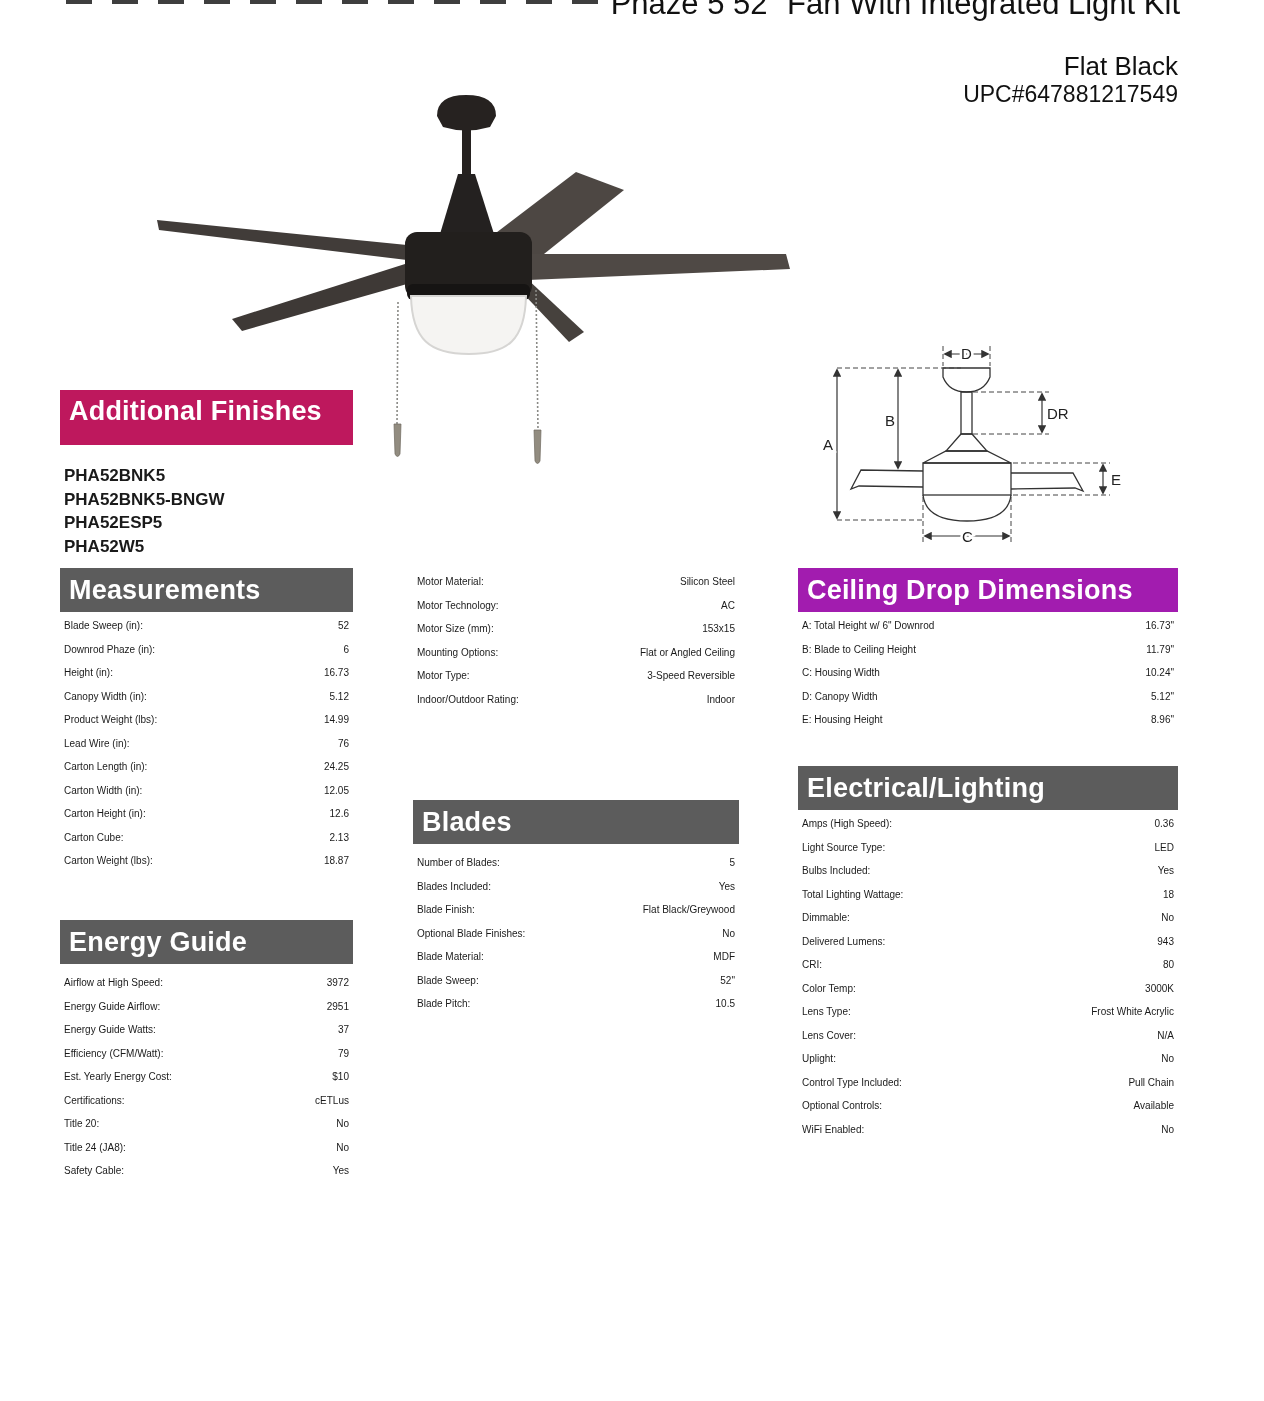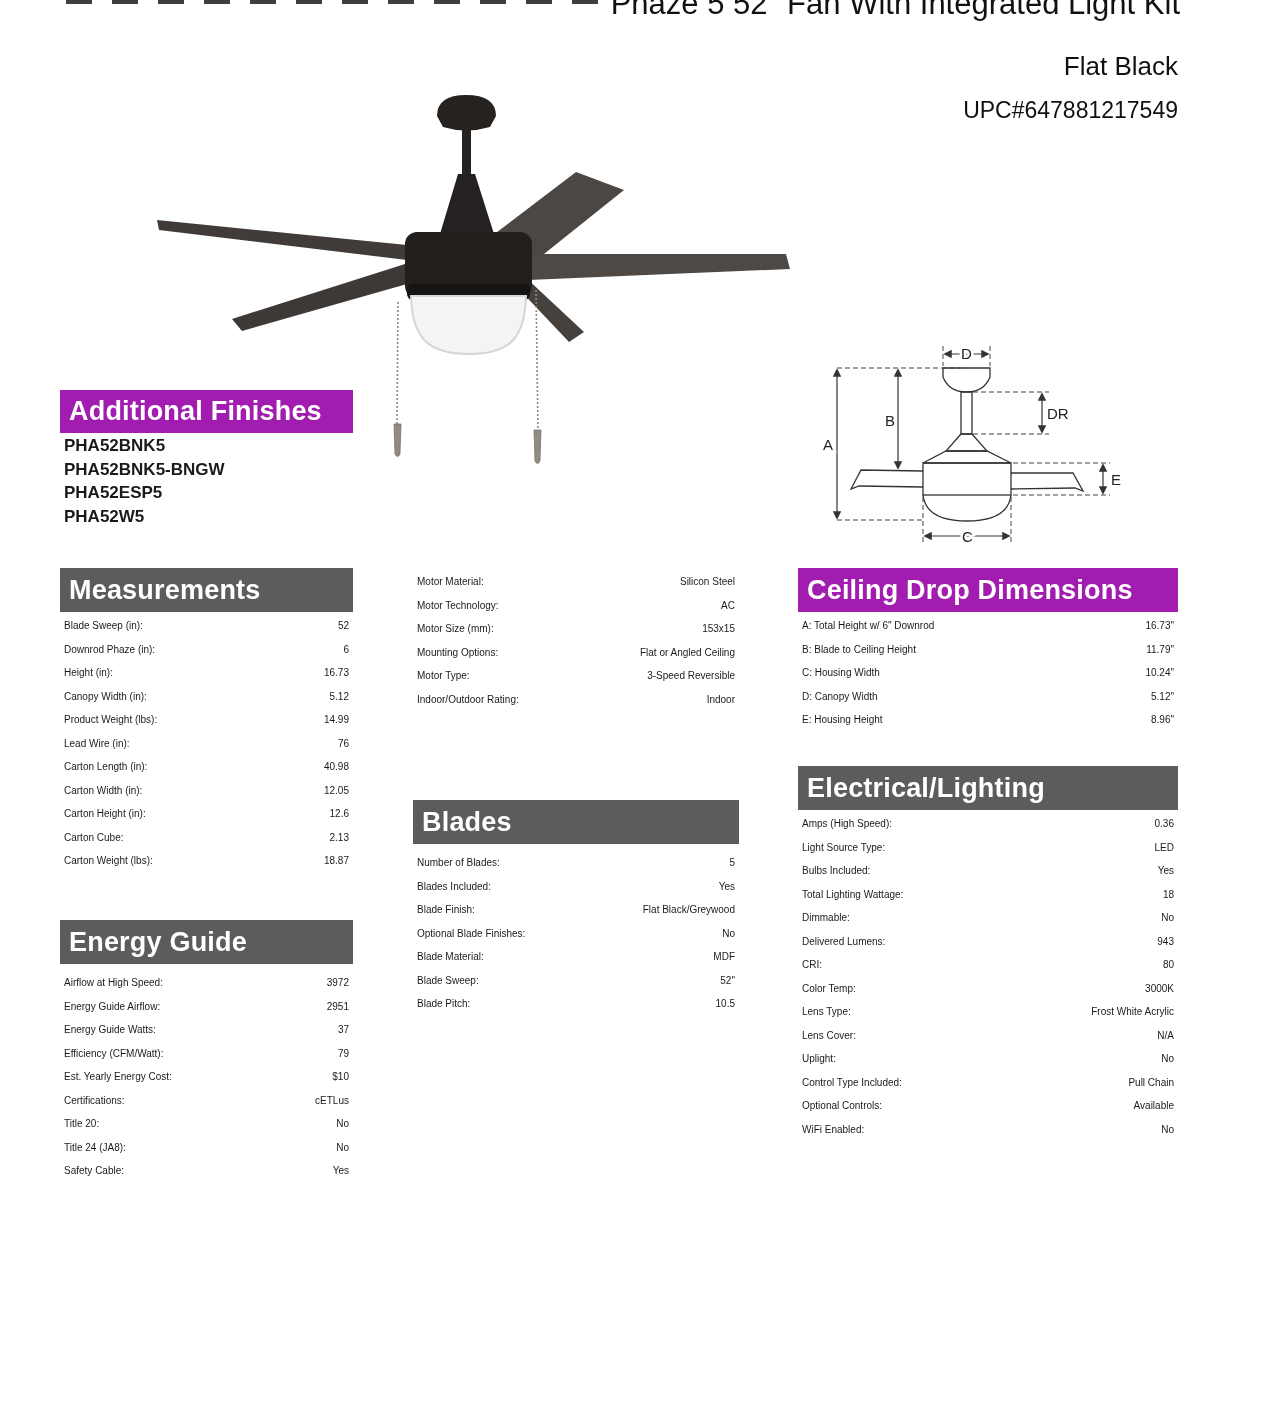--- a/index.html
+++ b/index.html
@@ -11,37 +11,37 @@
   #top-title {
     position:absolute; top:-14px; right:84px; font-size:31px; white-space:nowrap;
     color:#111;
   }
   #top-left-fragments {
     position:absolute; top:0; left:66px; width:552px; height:4px;
     background:repeating-linear-gradient(90deg,#1c1c1c 0 26px, transparent 26px 46px);
     opacity:.85;
   }
   #finish-name { position:absolute; top:51px; right:86px; font-size:26px; color:#111; }
-  #upc { position:absolute; top:97px; right:86px; font-size:23px; color:#111; }
+  #upc { position:absolute; top:81px; right:86px; font-size:23px; color:#111; }
 
   .section { position:absolute; }
   .bar {
     height:44px; background:#5c5c5c; color:#ffffff; font-weight:bold;
     font-size:27px; line-height:44px; padding-left:9px; box-sizing:border-box;
     letter-spacing:.2px; white-space:nowrap; overflow:hidden;
   }
   .rows { margin-top:2px; }
   .rows.gap { margin-top:7px; }
   .spec-row {
     display:flex; justify-content:space-between; align-items:baseline;
     font-size:10px; line-height:23.5px; padding:0 4px; white-space:nowrap;
   }
   .spec-label { text-align:left; }
   .spec-value { text-align:right; margin-left:10px; }
-  .finish-list { margin-top:1px; padding-left:4px; }
+  .finish-list { margin-top:19px; padding-left:4px; }
   .finish-item { font-weight:bold; font-size:17px; line-height:23.5px; }
   .warranty-note { margin-top:12px; padding-left:4px; font-size:15.5px; }
 
   #sec-finishes     { left:60px;  top:390px; width:293px; }
   #sec-measurements { left:60px;  top:568px; width:293px; }
   #sec-energy       { left:60px;  top:920px; width:293px; }
   #sec-motor        { left:413px; top:568px; width:326px; }
   #sec-blades       { left:413px; top:800px; width:326px; }
   #sec-warranty     { left:413px; top:1066px; width:326px; }
   #sec-ceiling      { left:798px; top:568px; width:380px; }
@@ -131,21 +131,21 @@
     </g>
     <text class="dim-label" x="8" y="120">A</text>
     <text class="dim-label" x="70" y="96">B</text>
     <text class="dim-label" x="146" y="29">D</text>
     <text class="dim-label" x="232" y="89">DR</text>
     <text class="dim-label" x="296" y="155">E</text>
     <text class="dim-label" x="147" y="212">C</text>
   </svg>
 
   <div class="section" id="sec-finishes">
-    <div class="bar" style="height: 43px; line-height: 43px; background: #a21caf;">Additional Finishes</div>
+    <div class="bar" style="height: 55px; line-height: 43px; background: #be185d;">Additional Finishes</div>
     <div class="finish-list">
         <div class="finish-item">PHA52BNK5</div>
         <div class="finish-item">PHA52BNK5-BNGW</div>
         <div class="finish-item">PHA52ESP5</div>
         <div class="finish-item">PHA52W5</div>
       </div>
   </div>
 
   <div class="section" id="sec-measurements">
     <div class="bar" style="background: rgb(92, 92, 92);">Measurements</div>
@@ -169,21 +169,21 @@
         <div class="spec-row">
           <span class="spec-label">Product Weight (lbs):</span>
           <span class="spec-value">14.99</span>
         </div>
         <div class="spec-row">
           <span class="spec-label">Lead Wire (in):</span>
           <span class="spec-value">76</span>
         </div>
         <div class="spec-row">
           <span class="spec-label">Carton Length (in):</span>
-          <span class="spec-value">40.98</span>
+          <span class="spec-value">24.25</span>
         </div>
         <div class="spec-row">
           <span class="spec-label">Carton Width (in):</span>
           <span class="spec-value">12.05</span>
         </div>
         <div class="spec-row">
           <span class="spec-label">Carton Height (in):</span>
           <span class="spec-value">12.6</span>
         </div>
         <div class="spec-row">

